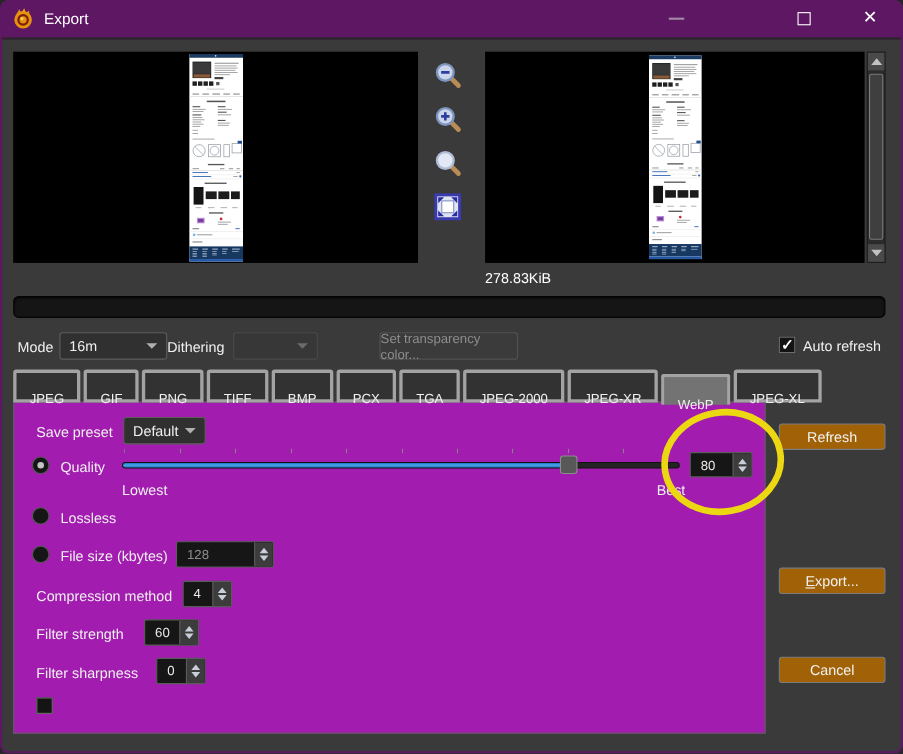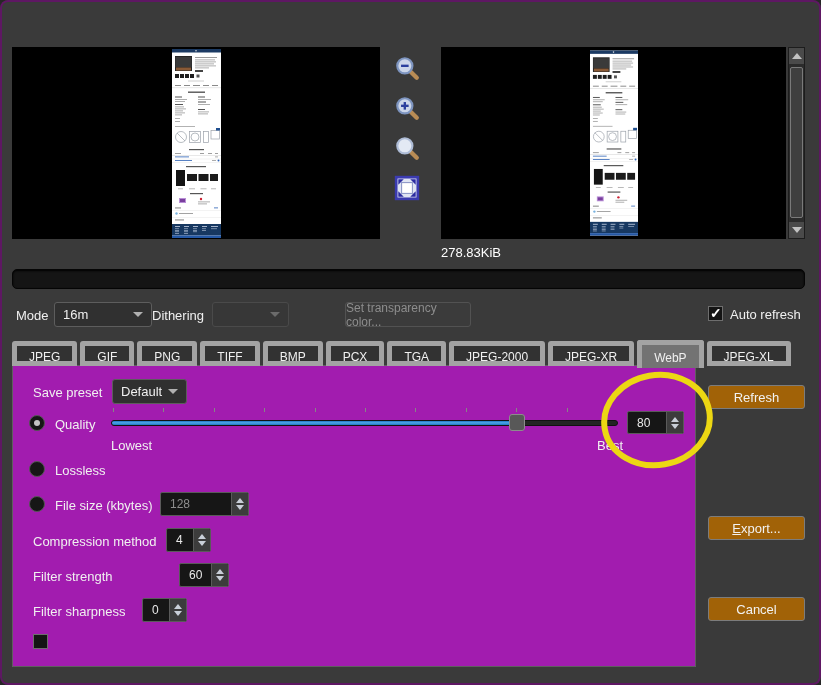--- a/index.html
+++ b/index.html
@@ -43,21 +43,21 @@
   .select{position:absolute;height:25px;background:#303030;border:1px solid #5d5d5d;border-radius:3px;color:#f0f0f0;font-size:13px;display:flex;align-items:center;padding:0 8px;cursor:pointer;}
   .select .arr{position:absolute;right:8px;width:0;height:0;border-left:5px solid transparent;border-right:5px solid transparent;border-top:5px solid #b0b0b0;}
   .select.disabled{background:#373737;border-color:#4a4a4a;cursor:default;}
   .select.disabled .arr{border-top-color:#6b6b6b;}
   .btn-disabled{position:absolute;height:25px;background:#3b3b3b;border:1px solid #525252;border-radius:3px;color:#8d8d8d;font-size:12px;display:flex;align-items:center;justify-content:center;cursor:default;}
   .checkbox{position:absolute;width:15px;height:15px;background:#141414;border:1px solid #6e6e6e;cursor:pointer;}
   .checkbox.checked::after{content:'✓';position:absolute;left:1px;top:-2px;color:#ffffff;font-size:14px;font-weight:bold;}
 
   
   .tab-strip{position:absolute;left:12px;top:339px;height:27px;display:flex;gap:3px;align-items:flex-end;z-index:3;}
-  .tab{height:25px;line-height:23px;padding:0 12px;background:#323232;border:5px solid #a3a3a3;border-radius:3px 3px 0 0;color:#f0f0f0;font-size:12px;cursor:pointer;white-space:nowrap;}
+  .tab{height:25px;line-height:23px;padding:12px 12px;background:#323232;border:3px solid #a3a3a3;border-radius:3px 3px 0 0;color:#f0f0f0;font-size:12px;cursor:pointer;white-space:nowrap;}
   .tab.active{height:28px;line-height:26px;background:#737373;border-bottom:none;margin-bottom:-2px;position:relative;z-index:4;}
 
   
   .panel{position:absolute;left:12px;top:365px;width:684px;height:302px;background:#a21caf;border:1px solid #5f5f5f;z-index:2;}
   .plabel{color:#f0f0f0;font-size:13px;position:absolute;white-space:nowrap;}
   .radio{position:absolute;width:16px;height:16px;border-radius:50%;background:#161616;border:1px solid #565656;cursor:pointer;}
   .radio.selected::after{content:'';position:absolute;left:4px;top:4px;width:6px;height:6px;border-radius:50%;background:#c4c4c4;}
 
   .slider{position:absolute;left:98px;top:407px;width:507px;height:26px;cursor:pointer;}
   .slider .ticks{position:absolute;left:2px;top:0;width:504px;height:4px;background:repeating-linear-gradient(to right,#858585 0 1px,transparent 1px 50.4px);}
@@ -76,20 +76,41 @@
   .action-btn{position:absolute;left:708px;width:97px;height:24px;background:#a16207;border:1px solid #7c7c7c;border-radius:3px;color:#f2f2f2;font-size:13px;display:flex;align-items:center;justify-content:center;cursor:pointer;}
   .action-btn .mn{text-decoration:underline;}
 
   .annotation{position:absolute;left:597px;top:369px;width:120px;height:103px;z-index:20;pointer-events:none;}
 </style>
 </head>
 <body>
 
 <div class="window">
 
+  <div class="titlebar">
+    <svg class="app-icon" viewBox="0 0 20 20">
+      <path d="M4 6 L6.5 1.5 L8.5 5 Z" fill="#e8930e"></path>
+      <path d="M8.5 4.5 L11 0.5 L12.5 4.5 Z" fill="#f2a816"></path>
+      <path d="M12.5 5 L15.5 2.5 L15.5 6 Z" fill="#e8930e"></path>
+      <circle cx="10" cy="11" r="8" fill="#e8930e"></circle>
+      <circle cx="10" cy="11" r="5.3" fill="#7a1d10"></circle>
+      <circle cx="10" cy="11" r="3.3" fill="#e8930e"></circle>
+      <circle cx="9" cy="10" r="1.3" fill="#ffd86a"></circle>
+    </svg>
+    <span class="title">Export</span>
+    <div class="win-btn btn-min">
+        <div class="dash"></div>
+      </div>
+    <div class="win-btn btn-max">
+        <div class="square"></div>
+      </div>
+    <div class="win-btn btn-close">
+        <div class="x">✕</div>
+      </div>
+  </div>
 
   <div class="preview preview-left">
     <svg width="49" height="189" viewBox="0 0 49 189">
       <rect width="49" height="189" fill="#ffffff"></rect>
       <rect width="49" height="3.5" fill="#1b3a63"></rect>
         <circle cx="24" cy="1.7" r="0.8" fill="#ffffff" opacity="0.8"></circle>
       <rect x="3" y="7" width="17" height="15" fill="#262626"></rect>
         <rect x="3.5" y="8" width="16" height="10" fill="#3a3a3a"></rect>
         <rect x="4" y="18.5" width="15" height="3" fill="#8a5a36"></rect>
       <g fill="#9a9a9a">
@@ -465,21 +486,21 @@
     <span class="plabel" style="left:20px;top:168px;">Compression method</span>
     <div class="spinner" style="left:153px;top:162px;width:45px;">
       <div class="val">4</div>
       <div class="spin">
           <div class="su"></div>
           <div class="sd"></div>
         </div>
     </div>
 
     <span class="plabel" style="left:20px;top:203px;">Filter strength</span>
-    <div class="spinner" style="left:118px;top:197px;width:50px;margin-left:48px;">
+    <div class="spinner" style="left:118px;top:197px;width:50px;">
       <div class="val">60</div>
       <div class="spin">
           <div class="su"></div>
           <div class="sd"></div>
         </div>
     </div>
 
     <span class="plabel" style="left:20px;top:238px;">Filter sharpness</span>
     <div class="spinner" style="left:129px;top:232px;width:45px;">
       <div class="val">0</div>

